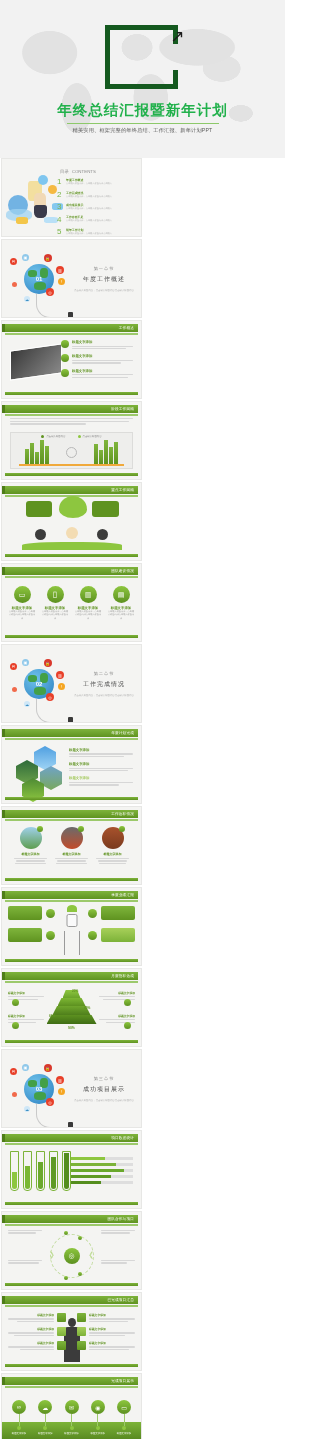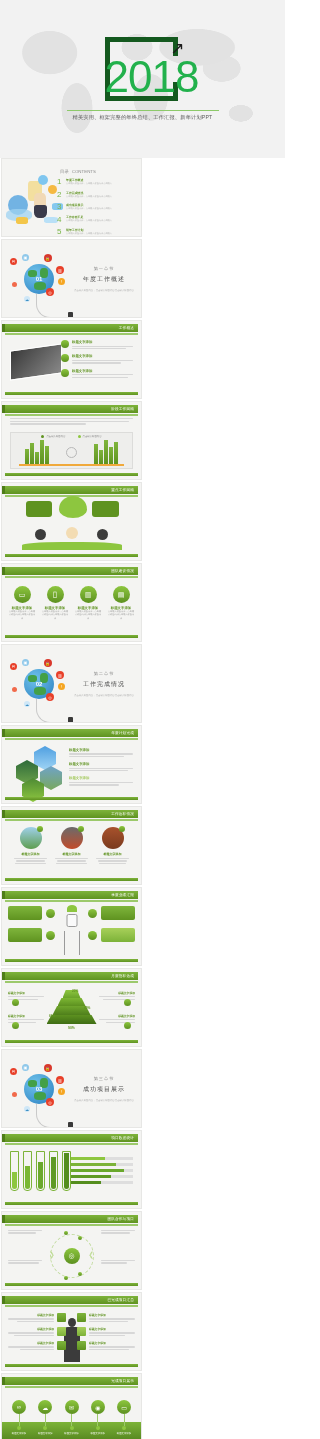--- a/index.html
+++ b/index.html
@@ -123,22 +123,22 @@
 </style>
 </head>
 <body>
 
 <div class="cover" style="height:158px;">
   <div class="world-bg"></div>
   <div class="cover-inner">
     <div class="bracket">
       <div class="br"></div>
       <div class="arrow">↗</div>
-      <div class="year">2018</div>
-    </div>
+    </div>
+    <div class="cover-title">年终总结汇报暨新年计划</div>
     <div class="cover-rule"></div>
     <div class="cover-sub">精美实用、框架完整的年终总结、工作汇报、新年计划PPT</div>
   </div>
 </div>
 
 <div class="grid">
 
   <div class="slide">
     <div class="illus">
       <div class="blob" style="left:4px;top:26px;width:20px;height:20px;background:#5aa7e0;opacity:.85;"></div>

